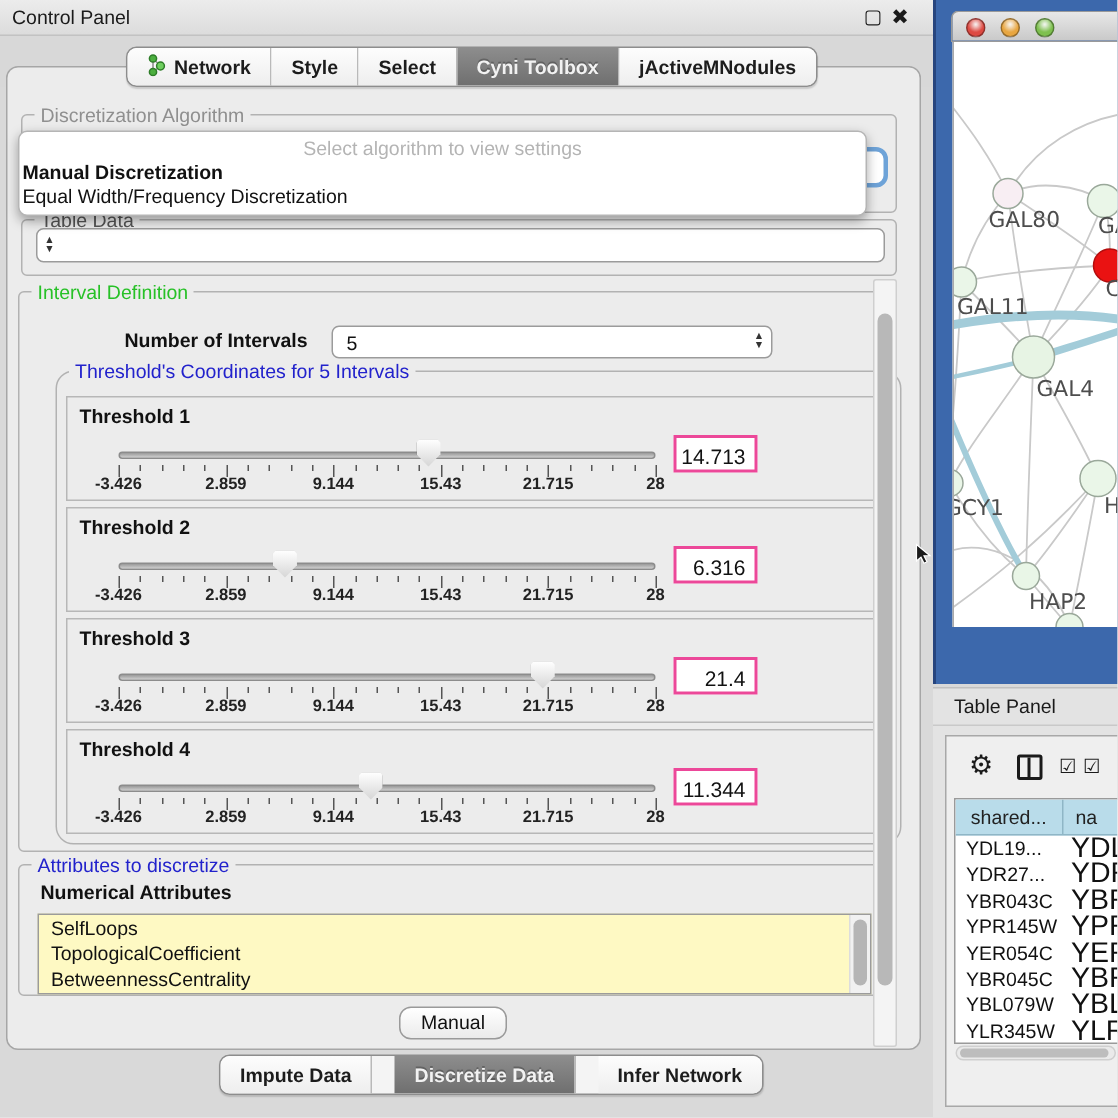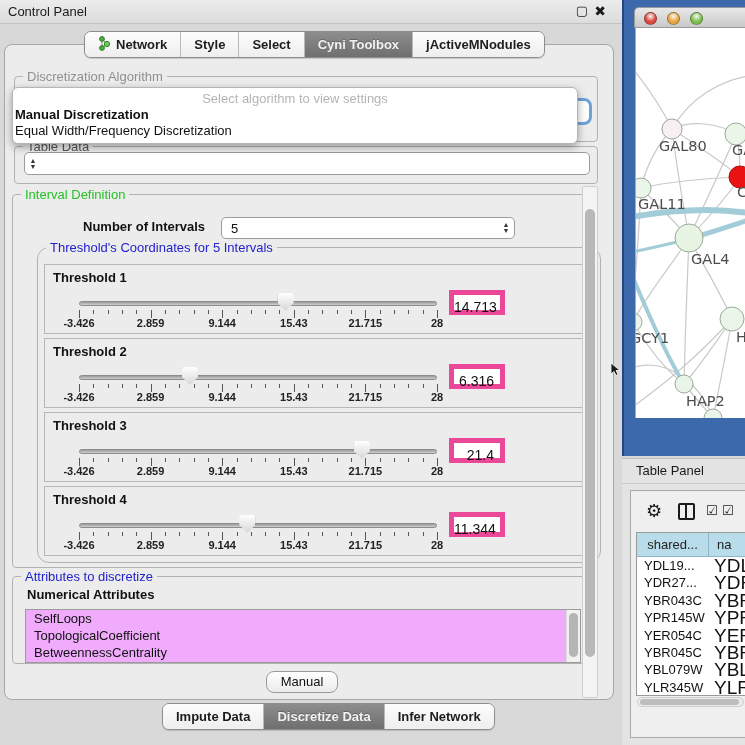--- a/index.html
+++ b/index.html
@@ -13,21 +13,21 @@
   #cp-title { left:8px; top:4px; font-size:13px; color:#1a1a1a; }
   #cp-float { left:574px; top:3px; width:16px; height:16px; font-size:13px; color:#1a1a1a; text-align:center; line-height:16px; }
   #cp-close { left:592px; top:3px; width:16px; height:16px; font-size:14px; font-weight:bold; color:#1a1a1a; text-align:center; line-height:16px; }
   #cp-tabsrow { left:0; top:24px; width:622px; height:34px; background:#d8d8d8; }
 
   .segbar { display:flex; height:27px; border:1px solid #8d8d8d; border-radius:7px; overflow:hidden; background:#f4f4f4; box-shadow:0 1px 1px rgba(0,0,0,.15); }
   .seg { display:flex; align-items:center; justify-content:center; gap:5px; padding:0 13px; font-size:13px; font-weight:bold; color:#1c1c1c; background:linear-gradient(#fdfdfd,#eeeeee); border-right:1px solid #b9b9b9; white-space:nowrap; }
   .seg:last-child { border-right:none; }
   .seg.sel { background:linear-gradient(#8d8d8d,#6f6f6f); color:#f2f2f2; text-shadow:0 -1px 0 rgba(0,0,0,.25); }
   #top-tabs { left:84px; top:31px; }
-  #bottom-tabs { left:162px; top:703px; }
+  #bottom-tabs { left:146px; top:703px;gap:15px; }
 
   #main-panel { left:4px; top:44px; width:610px; height:656px; background:#ececec; border:1px solid #a6a6a6; border-radius:8px; }
 
   .group { position:absolute; border:1px solid #b2b2b2; border-radius:4px; }
   .gtitle { position:absolute; top:-8px; left:8px; background:#ececec; padding:0 4px; font-size:13px; white-space:nowrap; }
   .g-gray { color:#8f8f8f; }
   .g-green { color:#27c127; }
   .g-blue { color:#2222cc; }
 
   
@@ -43,24 +43,24 @@
 
   
   .thr-box { position:absolute; left:6px; width:552px; height:70px; border:1px solid #b7b7b7; background:#ececec; }
   .thr-label { position:absolute; left:8px; top:5px; font-size:13px; font-weight:bold; color:#111; }
   .track { position:absolute; left:34px; top:36px; width:358px; height:5px; border-radius:3px; background:linear-gradient(#9a9a9a,#cfcfcf); border:1px solid #8c8c8c; }
   .thumb { position:absolute; top:28px; width:16px; height:18px; background:linear-gradient(#ffffff,#d6d6d6); clip-path:polygon(12% 0,88% 0,100% 12%,100% 55%,50% 100%,0 55%,0 12%); filter:drop-shadow(0 0 1px #777); }
   .ticks { position:absolute; left:34px; top:45px; width:358px; height:8px; }
   .tick { position:absolute; top:0; width:1px; background:#555; }
   .slabels { position:absolute; left:34px; top:52px; width:358px; height:12px; }
   .slabel { position:absolute; transform:translateX(-50%); font-size:11px; font-weight:bold; color:#222; white-space:nowrap; }
-  .thr-value { position:absolute; left:404px; top:25px; width:56px; height:25px; background:#fff; border:5px solid #ec4899; font-size:14px; color:#111; text-align:right; padding:4px 6px 0 0; }
+  .thr-value { position:absolute; left:404px; top:25px; width:56px; height:25px; background:#fff; border:2px solid #ec4899; font-size:14px; color:#111; text-align:right; padding:4px 6px 0 0; }
 
   
-  #attr-list { position:absolute; left:12px; top:32px; width:556px; height:54px; background:#f0abfc; border:1px solid #9b9b9b; overflow:hidden; }
+  #attr-list { position:absolute; left:12px; top:32px; width:556px; height:54px; background:#fef9c3; border:1px solid #9b9b9b; overflow:hidden; }
   .attr-item { font-size:13px; color:#111; height:17px; line-height:17px; padding-left:8px; white-space:nowrap; }
   #attr-vscroll { position:absolute; right:0; top:0; width:14px; height:54px; background:#f1f1f1; border-left:1px solid #dcdcdc; }
   #attr-vthumb { position:absolute; left:2px; top:3px; width:9px; height:44px; background:#b5b5b5; border-radius:5px; }
 
   #apply-btn { left:266px; top:671px; width:72px; height:22px; background:linear-gradient(#ffffff,#ebebeb); border:1px solid #9a9a9a; border-radius:8px; font-size:13px; color:#111; text-align:center; line-height:20px; }
 
   #panel-vscroll { left:582px; top:186px; width:16px; height:512px; background:#f4f4f4; border:1px solid #cfcfcf; border-radius:2px; }
   #panel-vthumb { position:absolute; left:2px; top:22px; width:10px; height:448px; background:#b8b8b8; border-radius:6px; }
 
   

